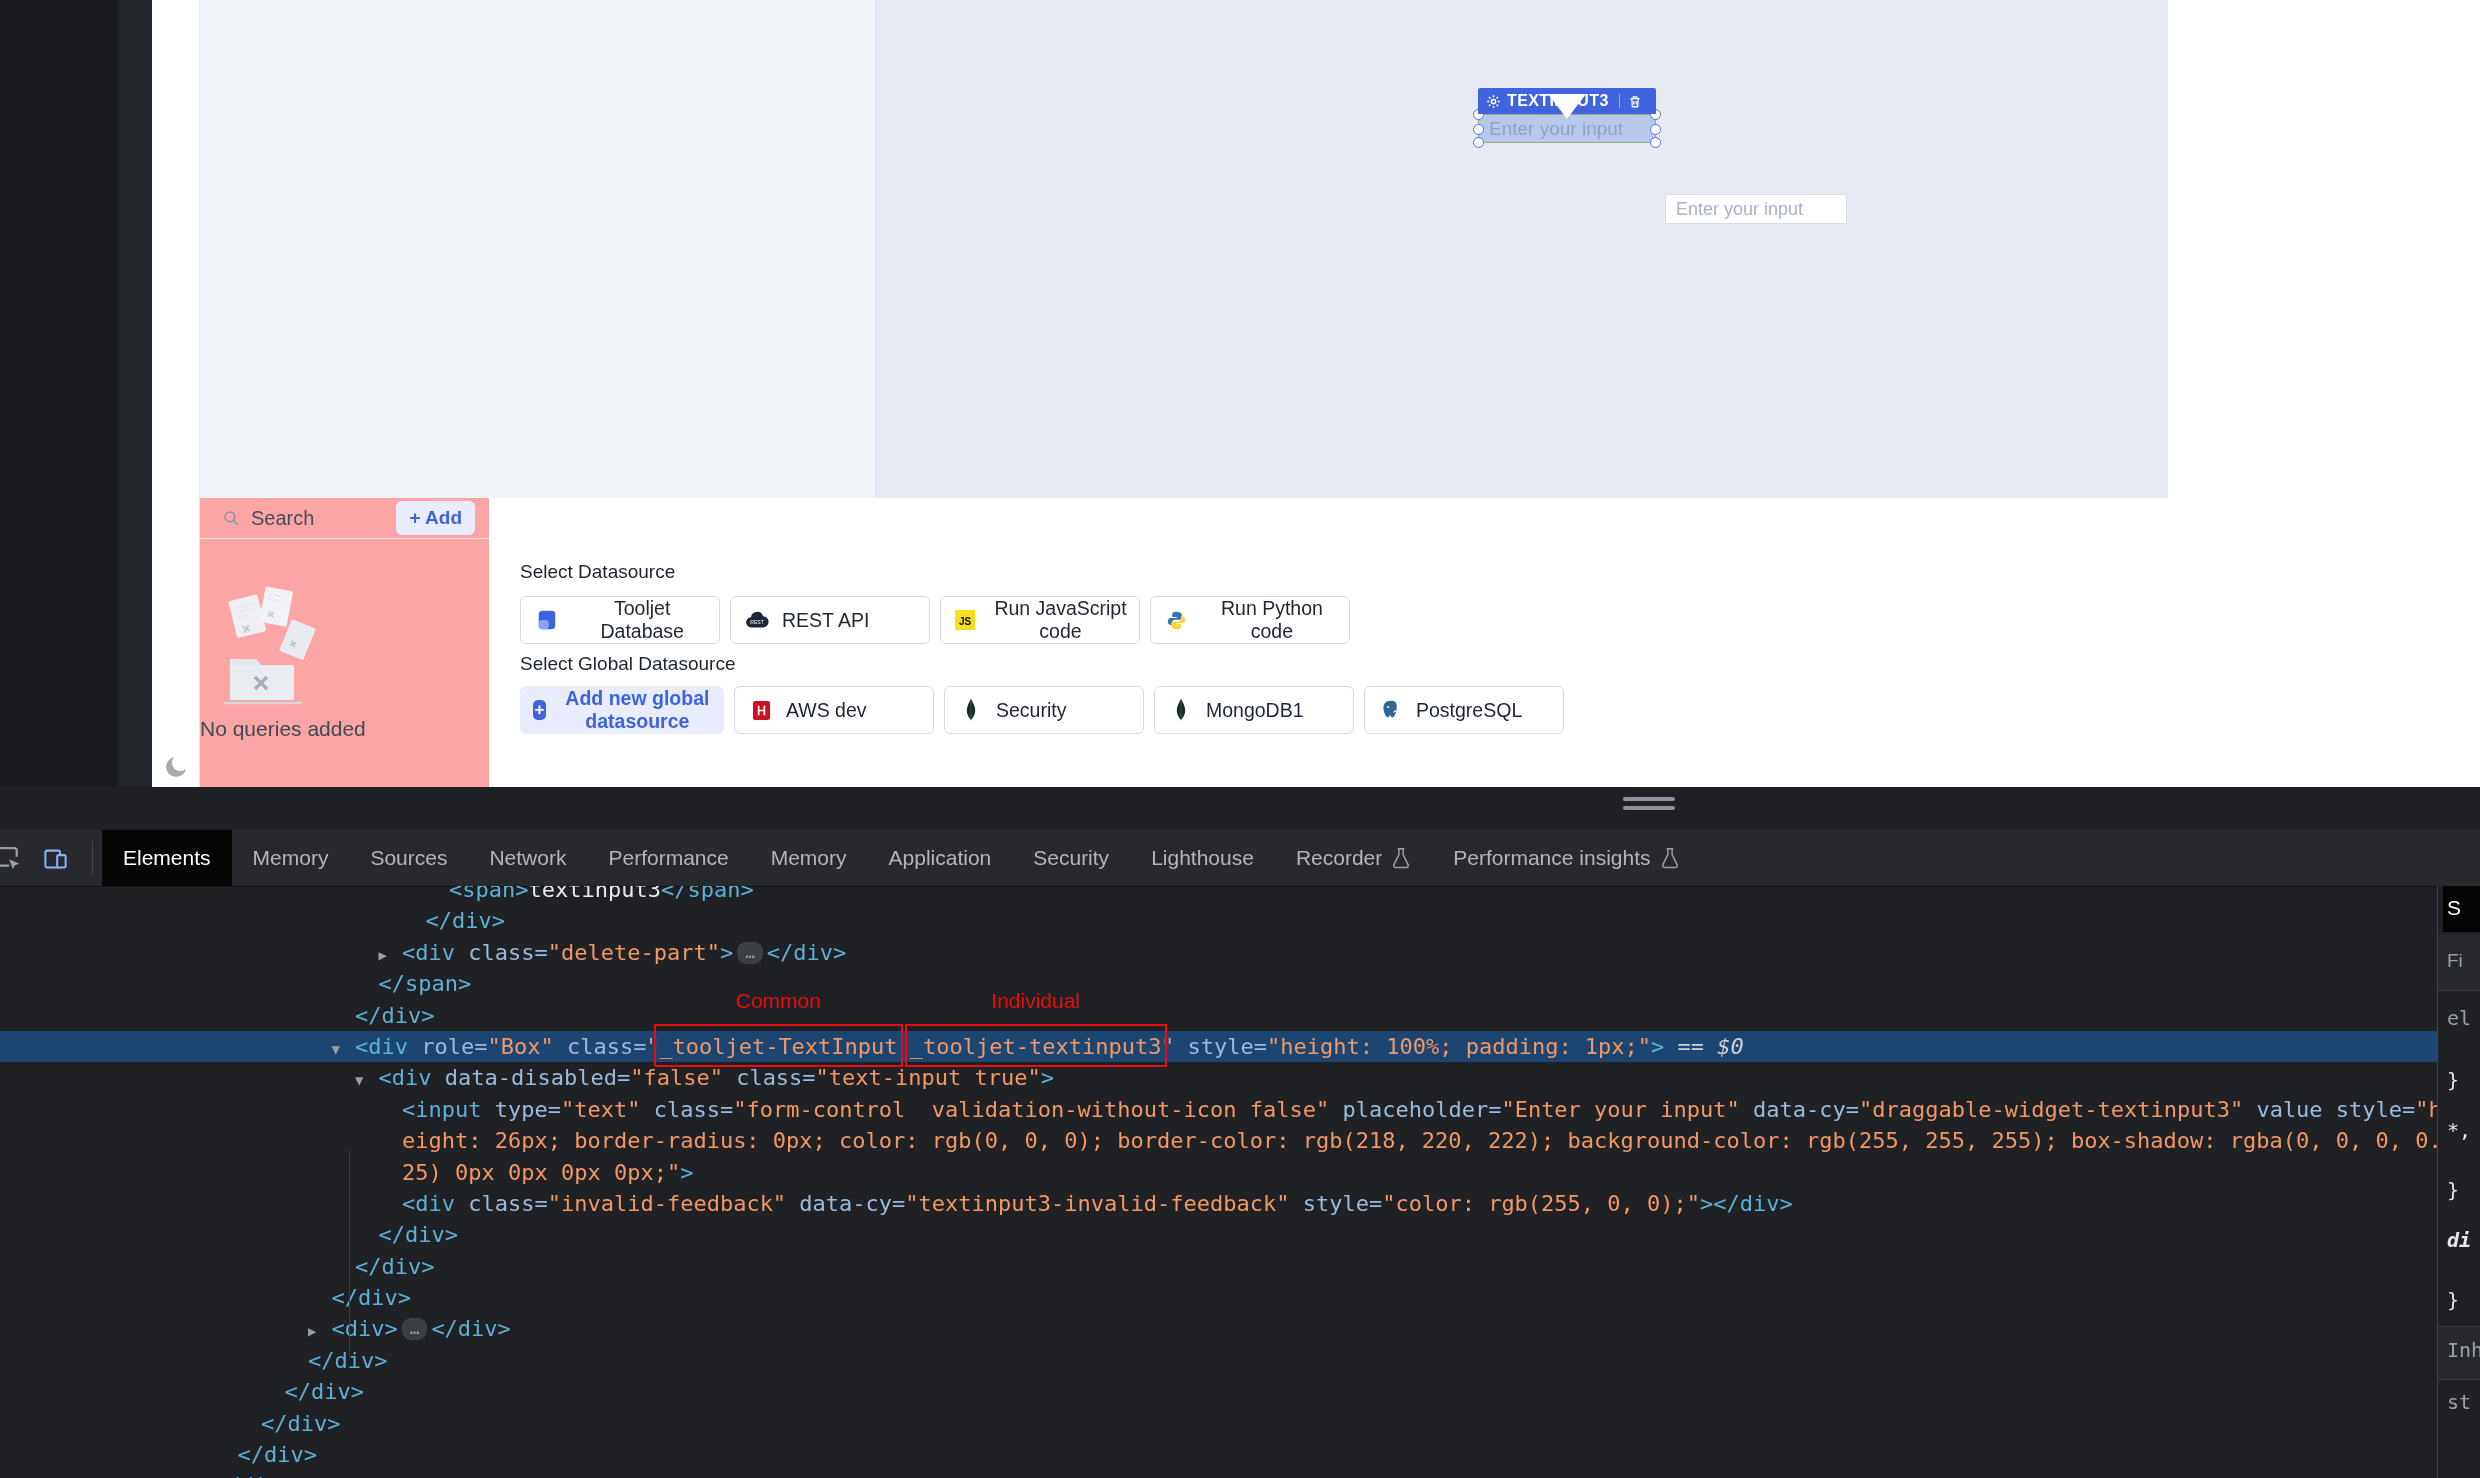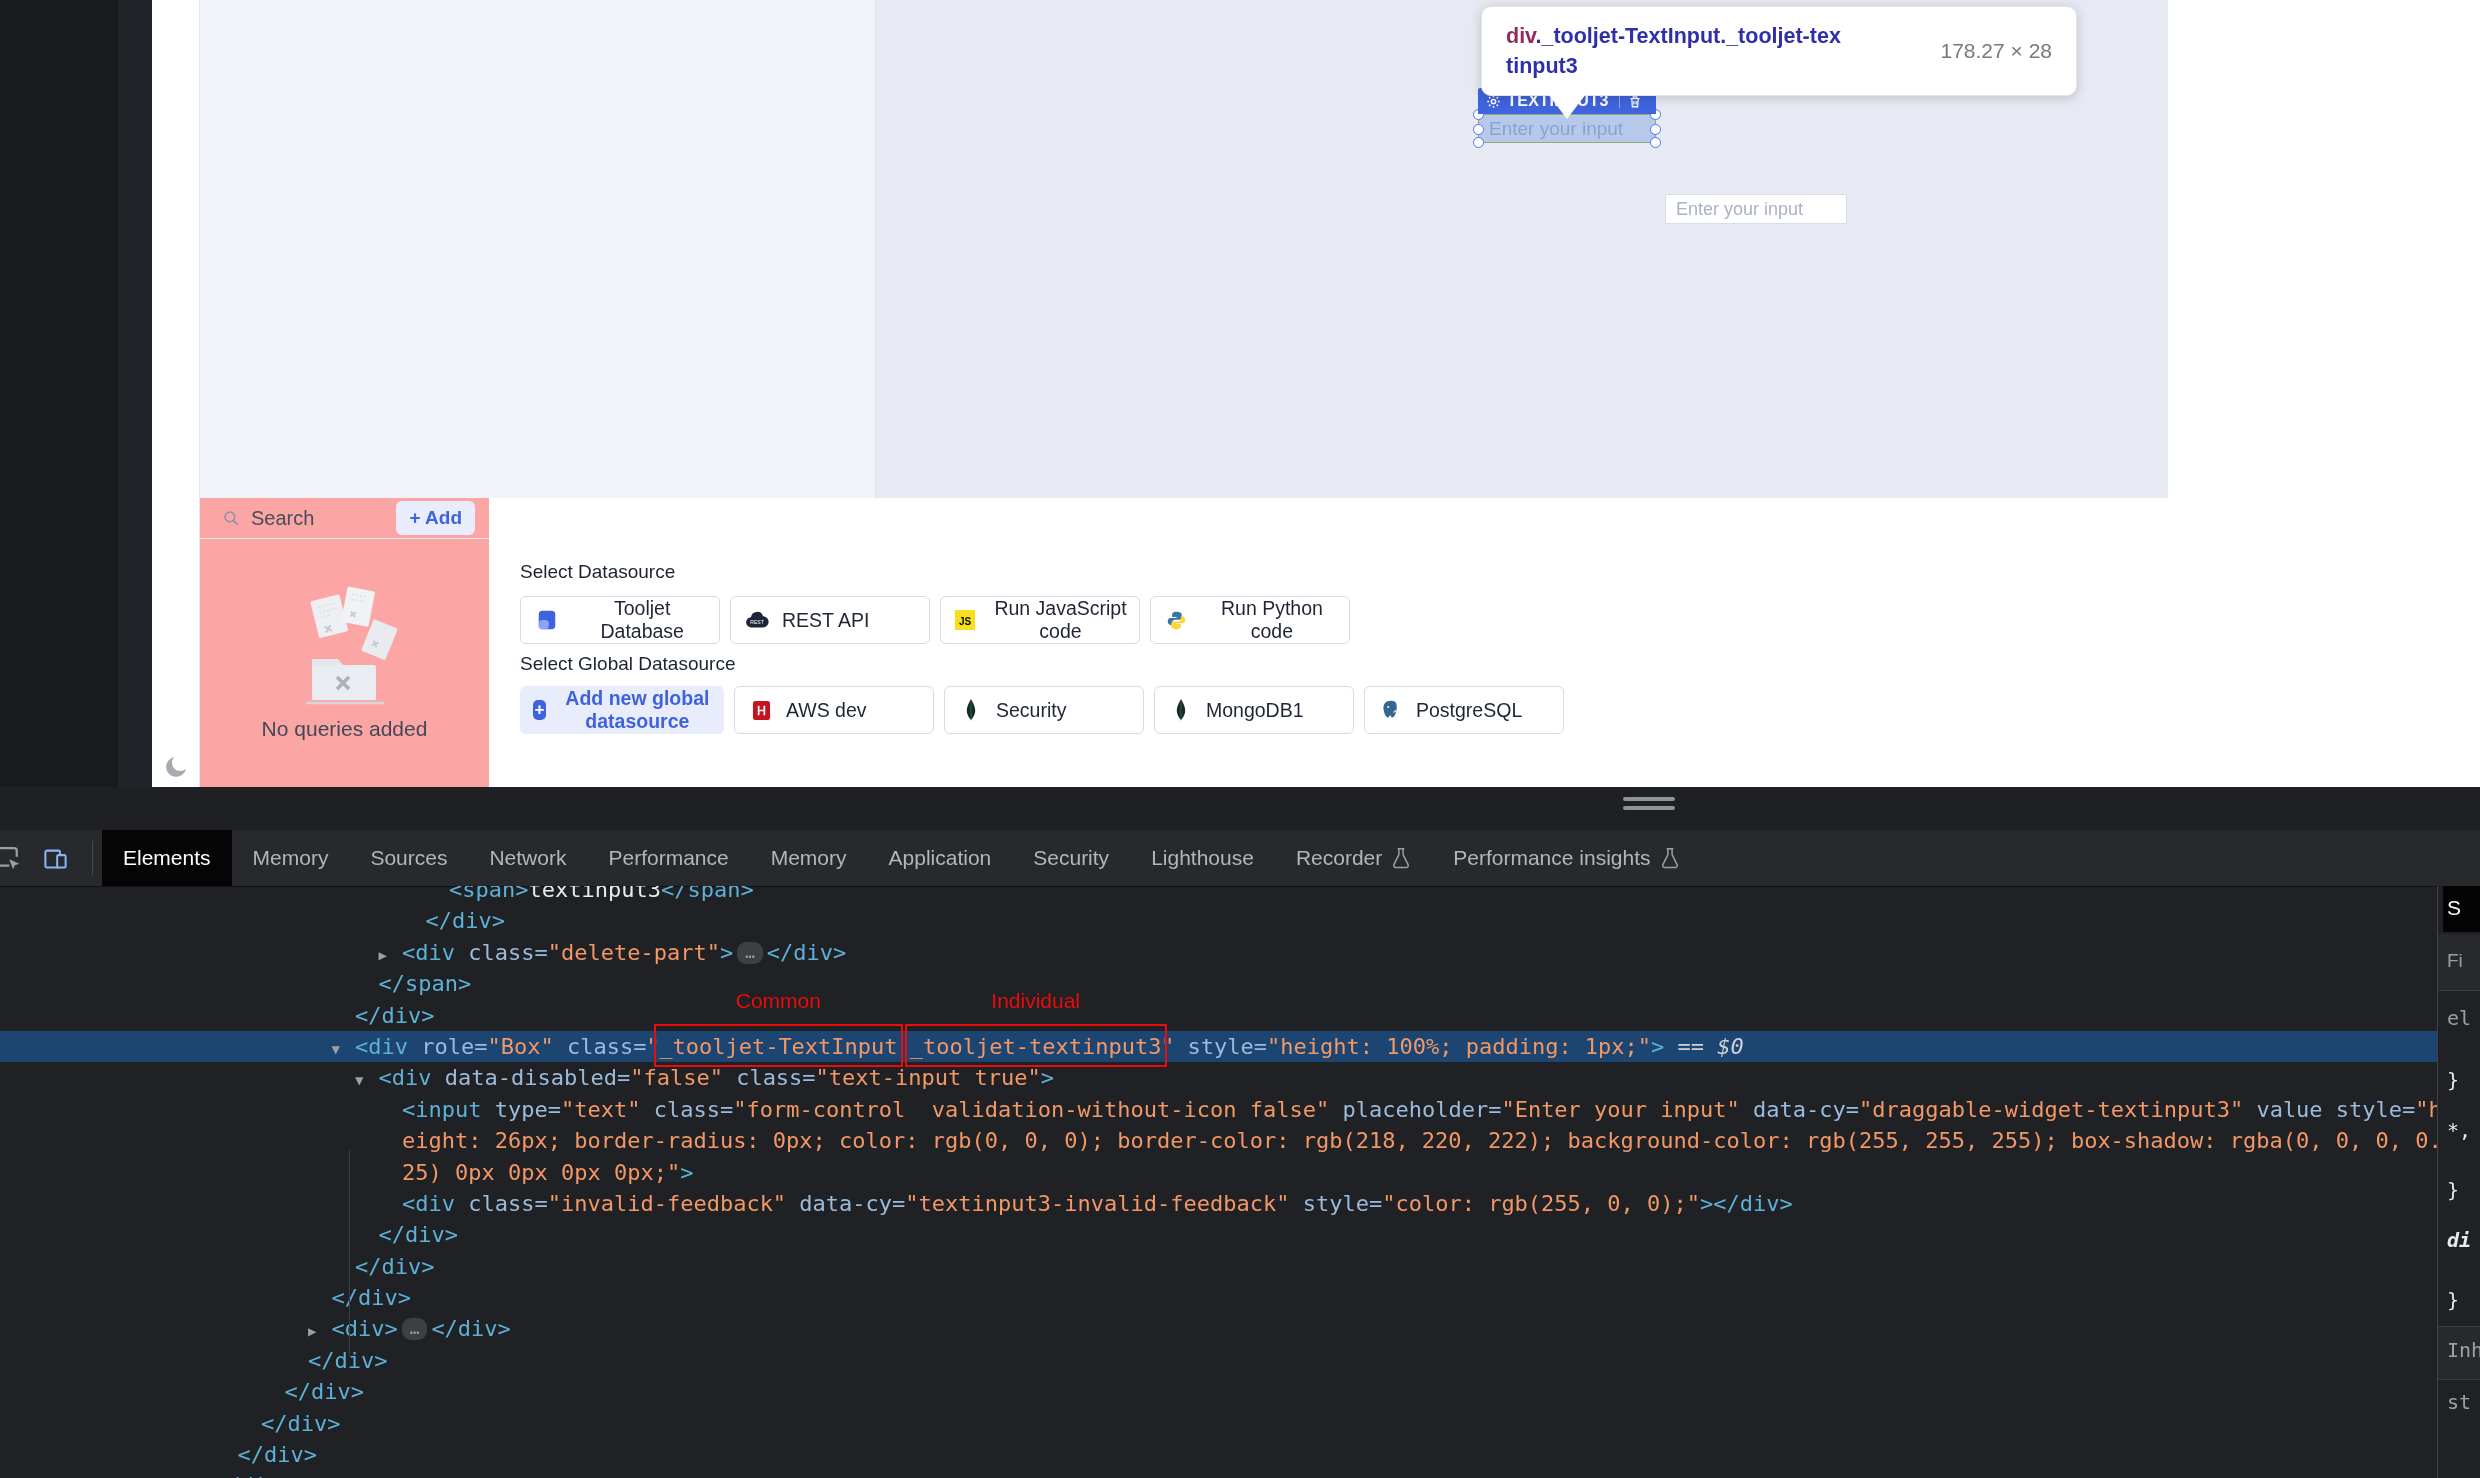--- a/index.html
+++ b/index.html
@@ -42,21 +42,21 @@
   .tip-arrow{position:absolute;left:1548px;top:94px;width:0;height:0;z-index:21;
      border-left:19px solid transparent;border-right:19px solid transparent;border-top:25px solid #fff;}
 
   
   .query-panel{position:absolute;left:200px;top:498px;width:2280px;height:289px;background:#fca5a5;}
   .qp-left{position:absolute;left:0;top:0;width:289px;height:289px;border-right:1px solid #e7e9ee;}
   .qp-search-row{position:absolute;left:0;top:0;width:289px;height:40px;border-bottom:1px solid #e7e9ee;display:flex;align-items:center;}
   .qp-search{display:flex;align-items:center;gap:11px;margin-left:22px;color:#444e5c;font-size:20px;flex:1;}
   .add-btn{margin-right:14px;background:#e9edfb;color:#3e63dd;font-size:19px;font-weight:600;border:none;
      border-radius:6px;padding:6px 13px;cursor:pointer;white-space:nowrap;}
-  .qp-empty{position:absolute;left:0;top:40px;width:289px;height:249px;display:flex;flex-direction:column;align-items:center;justify-content:center;gap:4px;}
+  .qp-empty{position:absolute;left:0;top:40px;width:289px;height:249px;display:flex;flex-direction:column;justify-content:center;gap:4px;}
   .qp-empty-text{font-size:21px;color:#424857;}
   .qp-main{position:absolute;left:289px;top:0;right:0;height:289px;background:#fff;}
   .qp-section-label{position:absolute;left:31px;font-size:19px;color:#1c2430;}
   .ds-row{position:absolute;left:31px;display:flex;gap:10px;}
   .ds-btn{width:200px;height:48px;background:#fff;border:1px solid #d7dbe1;border-radius:6px;display:flex;
      align-items:center;gap:13px;padding-left:14px;box-sizing:border-box;font-size:19.5px;color:#1f2633;cursor:pointer;}
   .ds-btn .ic{display:inline-flex;width:24px;justify-content:center;}
   .add-global-btn{width:204px;height:48px;background:#e9edfb;border:none;border-radius:6px;display:flex;align-items:center;
      gap:11px;padding-left:13px;box-sizing:border-box;font-size:19.5px;font-weight:600;color:#3e63dd;cursor:pointer;}
   .plus-badge{width:20px;height:20px;border-radius:5px;background:#3e63dd;color:#fff;display:inline-flex;
@@ -151,27 +151,20 @@
       <span class="handle" style="left:-5px;top:-5px"></span>
       <span class="handle" style="right:-5px;top:-5px"></span>
       <span class="handle" style="left:-5px;bottom:-5px"></span>
       <span class="handle" style="right:-5px;bottom:-5px"></span>
       <span class="handle" style="left:-5px;top:10px"></span>
       <span class="handle" style="right:-5px;top:10px"></span>
     </div>
 
     <div class="plain-input">Enter your input</div>
 
-    <div class="inspect-tip">
-      <div class="selector">
-        <span class="tag">div</span><span class="cls">._tooljet-TextInput._tooljet-tex</span><br>
-        <span class="cls">tinput3</span>
-      </div>
-      <div class="dims">178.27 × 28</div>
-    </div>
     <div class="tip-arrow"></div>
 
     <div class="query-panel">
       <div class="qp-left">
         <div class="qp-search-row">
           <div class="qp-search">
             <svg width="18" height="18" viewBox="0 0 24 24" fill="none" stroke="#8b93a2" stroke-width="2">
               <circle cx="10.5" cy="10.5" r="6.5"></circle>
                 <path d="M15.5 15.5L21 21"></path>
             </svg>

